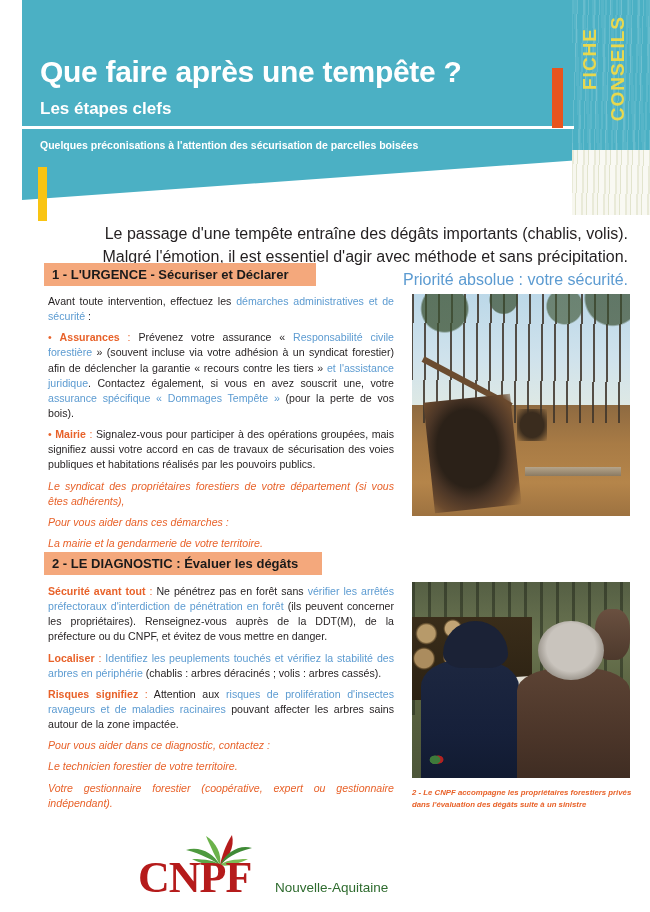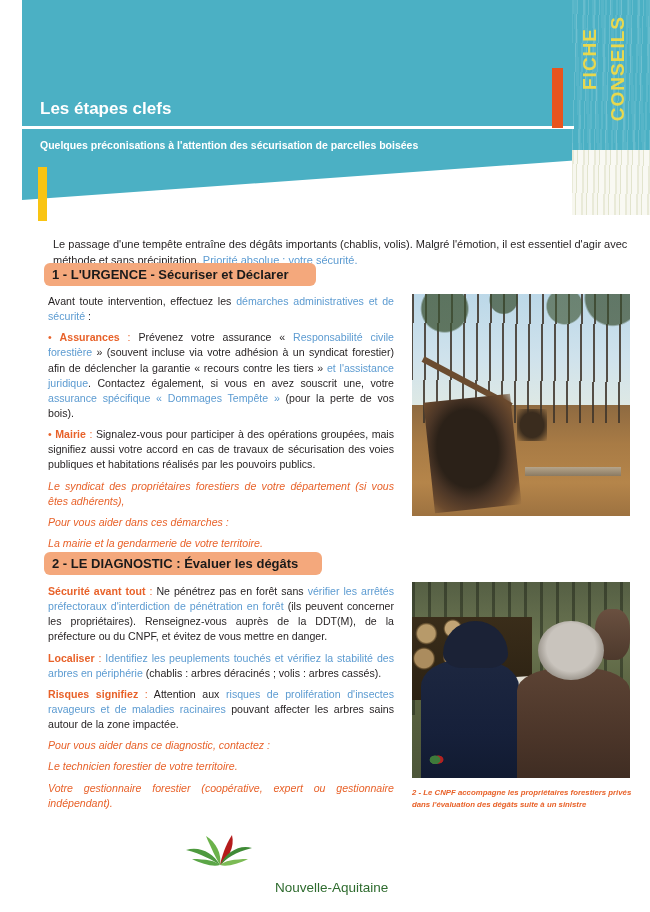--- a/index.html
+++ b/index.html
@@ -147,39 +147,39 @@
     top: 167px;
     width: 9px;
     height: 54px;
     background: #f9c412;
   }
 
   
   .intro {
     position: absolute;
     left: 53px;
-    top: 237px;
+    top: 222px;
     width: 575px;
-    font-size: 11px;
+    font-size: 16px;
     color: #231f20;
     line-height: 1.45;
+    text-align: right;
   }
   .sec-band {
     position: absolute;
     left: 44px;
     background: #f4a87c;
     height: 23px;
     display: flex;
     align-items: center;
     padding-left: 8px;
     box-sizing: border-box;
     color: #1a1a1a;
     font-size: 13px;
     font-weight: bold;
-    border-radius: 6px;
   }
   #band-1 { top: 263px; width: 272px; }
   #band-2 { top: 552px; width: 278px; }
 
   .col-text {
     position: absolute;
     left: 48px;
     width: 358px;
     font-size: 10.6px;
     color: #231f20;
@@ -396,20 +396,21 @@
 </head>
 <body>
 
 <div class="page">
 
   <div class="header-wrap">
     <div class="header-teal"></div>
     <div class="wood-strip"></div>
     <div class="wood-strip-lower"></div>
 
+    <div class="header-title">Que faire après une tempête ?</div>
     <div class="header-subtitle">Les étapes clefs</div>
     <div class="header-rule"></div>
     <div class="header-tagline">Quelques préconisations à l'attention des sécurisation de parcelles boisées</div>
 
     <div class="orange-tab"></div>
     <div class="fiche-conseils">
       <div class="vert-word w1">FICHE</div>
       <div class="vert-word w2">CONSEILS</div>
     </div>
   </div>
@@ -483,18 +484,19 @@
 
     <div class="cnpf-logo">
       <svg class="cnpf-leaves" viewBox="0 0 80 32">
         <path d="M40 31 C32 26 22 20 6 16 C20 12 33 19 40 31 Z" fill="#4e9a3f"></path>
         <path d="M40 31 C36 24 31 14 26 2 C36 8 42 20 40 31 Z" fill="#6bb24a"></path>
         <path d="M40 31 C42 22 45 12 52 1 C55 13 48 25 40 31 Z" fill="#b51b1b"></path>
         <path d="M40 31 C46 25 55 18 72 14 C60 10 46 18 40 31 Z" fill="#3f8a36"></path>
         <path d="M40 31 C44 27 54 25 68 25 C58 30 47 33 40 31 Z" fill="#7cbb55"></path>
         <path d="M40 31 C36 27 26 25 12 25 C22 30 33 33 40 31 Z" fill="#5ba647"></path>
       </svg>
+      <div class="cnpf-word">CNPF</div>
       <div class="cnpf-region">Nouvelle-Aquitaine</div>
     </div>
 
   </div>
 
 </div>
 
 </body></html>

